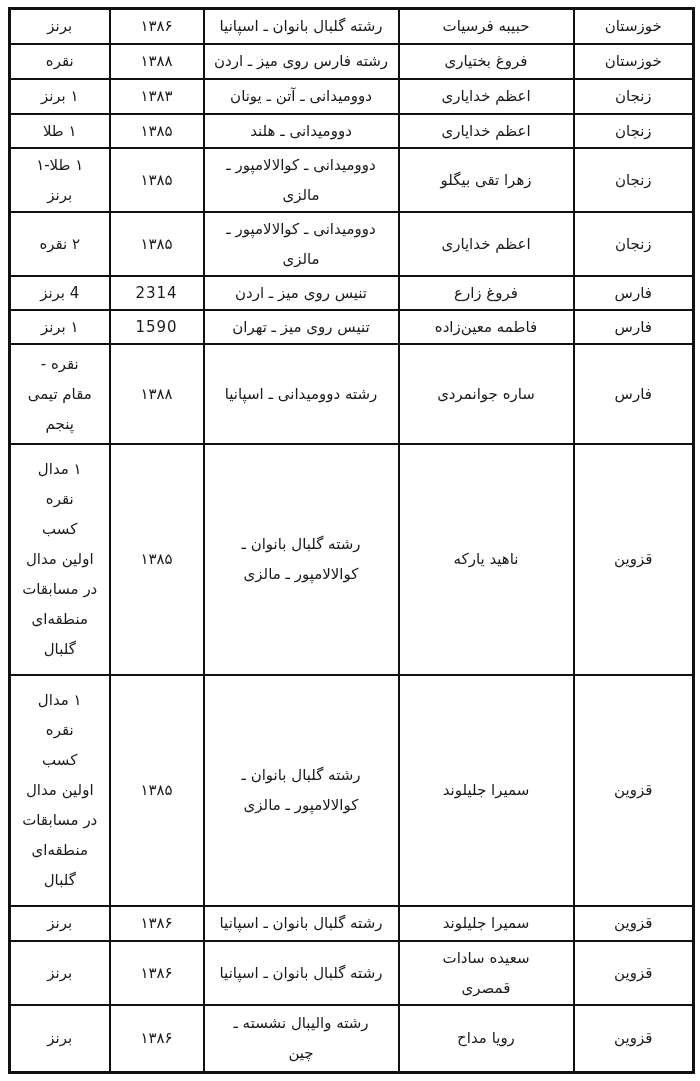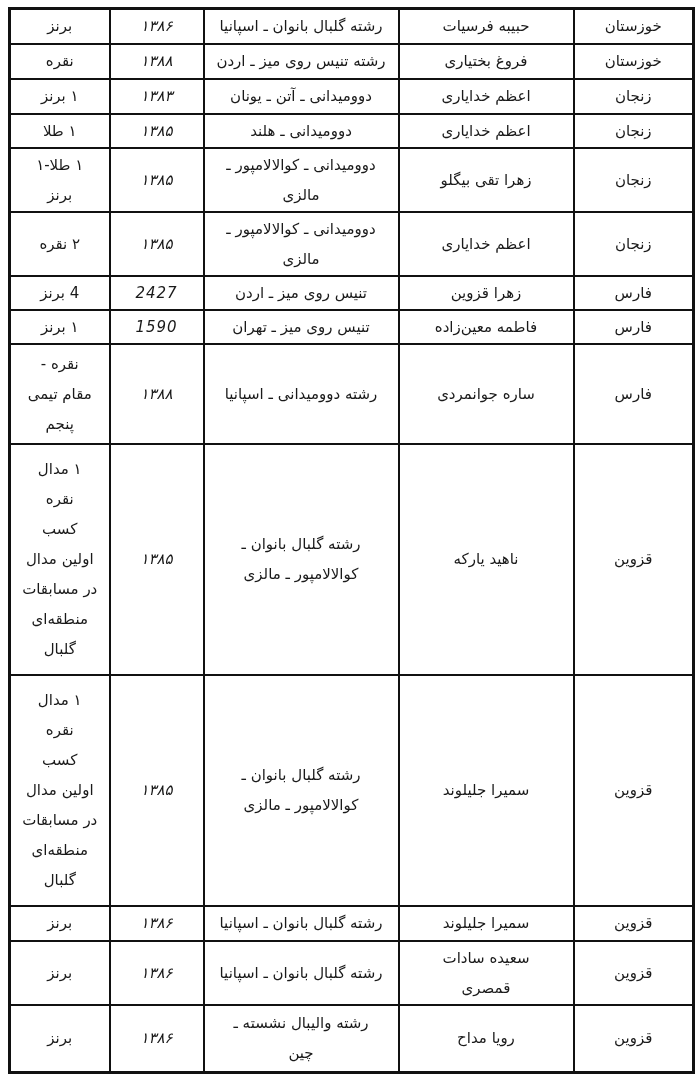--- a/index.html
+++ b/index.html
@@ -33,21 +33,21 @@
     padding: 1px 4px;
     box-sizing: border-box;
     overflow: hidden;
   }
   col.c-province { width: 120px; }
   col.c-name     { width: 175px; }
   col.c-event    { width: 195px; }
   col.c-year     { width: 94px;  }
   col.c-medal    { width: 100px; }
 
-  td.cell-year { font-size: 16px; letter-spacing: 1px; font-style: italic; }
+  td.cell-year { font-size: 16px; letter-spacing: 1px; }
 
   tr.h-1 { height: 35px; }
   tr.h-1b{ height: 33px; }
   tr.h-2 { height: 58px; }
   tr.h-2b{ height: 64px; }
   tr.h-2c{ height: 63px; }
   tr.h-2d{ height: 68px; }
   tr.h-3 { height: 100px; }
   tr.h-7 { height: 231px; }
 </style>
@@ -67,21 +67,21 @@
       <tr class="h-1">
         <td class="cell-province">خوزستان</td>
         <td class="cell-name">حبیبه فرسیات</td>
         <td class="cell-event">رشته گلبال بانوان ـ اسپانیا</td>
         <td class="cell-year">۱۳۸۶</td>
         <td class="cell-medal">برنز</td>
       </tr>
       <tr class="h-1">
         <td class="cell-province">خوزستان</td>
         <td class="cell-name">فروغ بختیاری</td>
-        <td class="cell-event">رشته تنیس روی میز ـ اردن</td>
+        <td class="cell-event">رشته فارس روی میز ـ اردن</td>
         <td class="cell-year">۱۳۸۸</td>
         <td class="cell-medal">نقره</td>
       </tr>
       <tr class="h-1">
         <td class="cell-province">زنجان</td>
         <td class="cell-name">اعظم خدایاری</td>
         <td class="cell-event">دوومیدانی ـ آتن ـ یونان</td>
         <td class="cell-year">۱۳۸۳</td>
         <td class="cell-medal">۱ برنز</td>
       </tr>
@@ -104,23 +104,23 @@
       <tr class="h-2b">
         <td class="cell-province">زنجان</td>
         <td class="cell-name">اعظم خدایاری</td>
         <td class="cell-event">دوومیدانی ـ کوالالامپور ـ
 مالزی</td>
         <td class="cell-year">۱۳۸۵</td>
         <td class="cell-medal">۲ نقره</td>
       </tr>
       <tr class="h-1b">
         <td class="cell-province">فارس</td>
-        <td class="cell-name">زهرا قزوین</td>
+        <td class="cell-name">فروغ زارع</td>
         <td class="cell-event">تنیس روی میز ـ اردن</td>
-        <td class="cell-year">2427</td>
+        <td class="cell-year">2314</td>
         <td class="cell-medal">4 برنز</td>
       </tr>
       <tr class="h-1b">
         <td class="cell-province">فارس</td>
         <td class="cell-name">فاطمه معین‌زاده</td>
         <td class="cell-event">تنیس روی میز ـ تهران</td>
         <td class="cell-year">1590</td>
         <td class="cell-medal">۱ برنز</td>
       </tr>
       <tr class="h-3">

